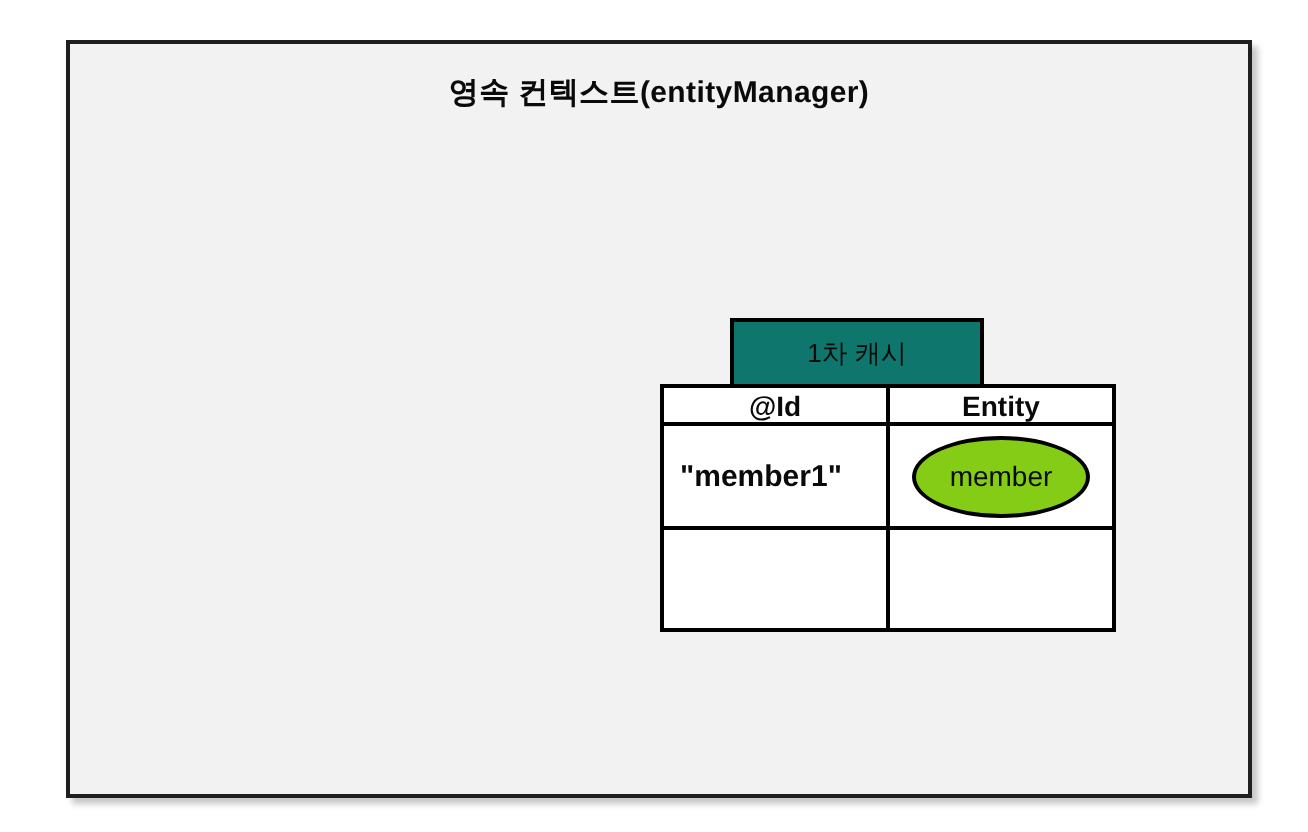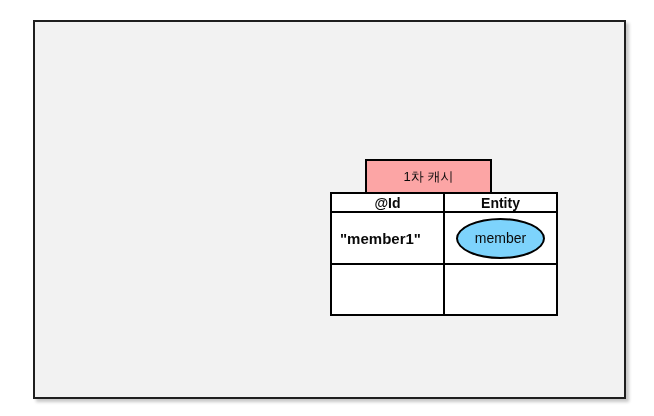--- a/index.html
+++ b/index.html
@@ -25,21 +25,21 @@
     text-align: center;
     font-size: 15px;
     font-weight: bold;
     color: #0a0a0a;
     letter-spacing: 0.2px;
   }
   .cache-label {
     position: absolute;
     left: 330px; top: 137px;
     width: 127px; height: 35px;
-    background: #fca5a5;
+    background: #0f766e;
     border: 2px solid #000000;
     display: flex;
     align-items: center;
     justify-content: center;
     font-size: 13px;
     color: #0a0a0a;
     z-index: 2;
   }
   .cache-table {
     position: absolute;
@@ -76,30 +76,31 @@
     vertical-align: middle;
     padding: 0;
   }
   .entity-ellipse {
     display: inline-flex;
     align-items: center;
     justify-content: center;
     width: 89px; height: 41px;
     border: 2px solid #000000;
     border-radius: 50%;
-    background: #7dd3fc;
+    background: #84cc16;
     font-size: 14px;
     font-weight: normal;
   }
 </style>
 </head>
 <body>
 
 <div class="outer-box">
 
+  <div class="diagram-title">영속 컨텍스트(entityManager)</div>
 
   <div class="cache-label">1차 캐시</div>
 
   <table class="cache-table">
     <tbody>
       <tr>
         <th>@Id</th>
         <th>Entity</th>
       </tr>
       <tr>

